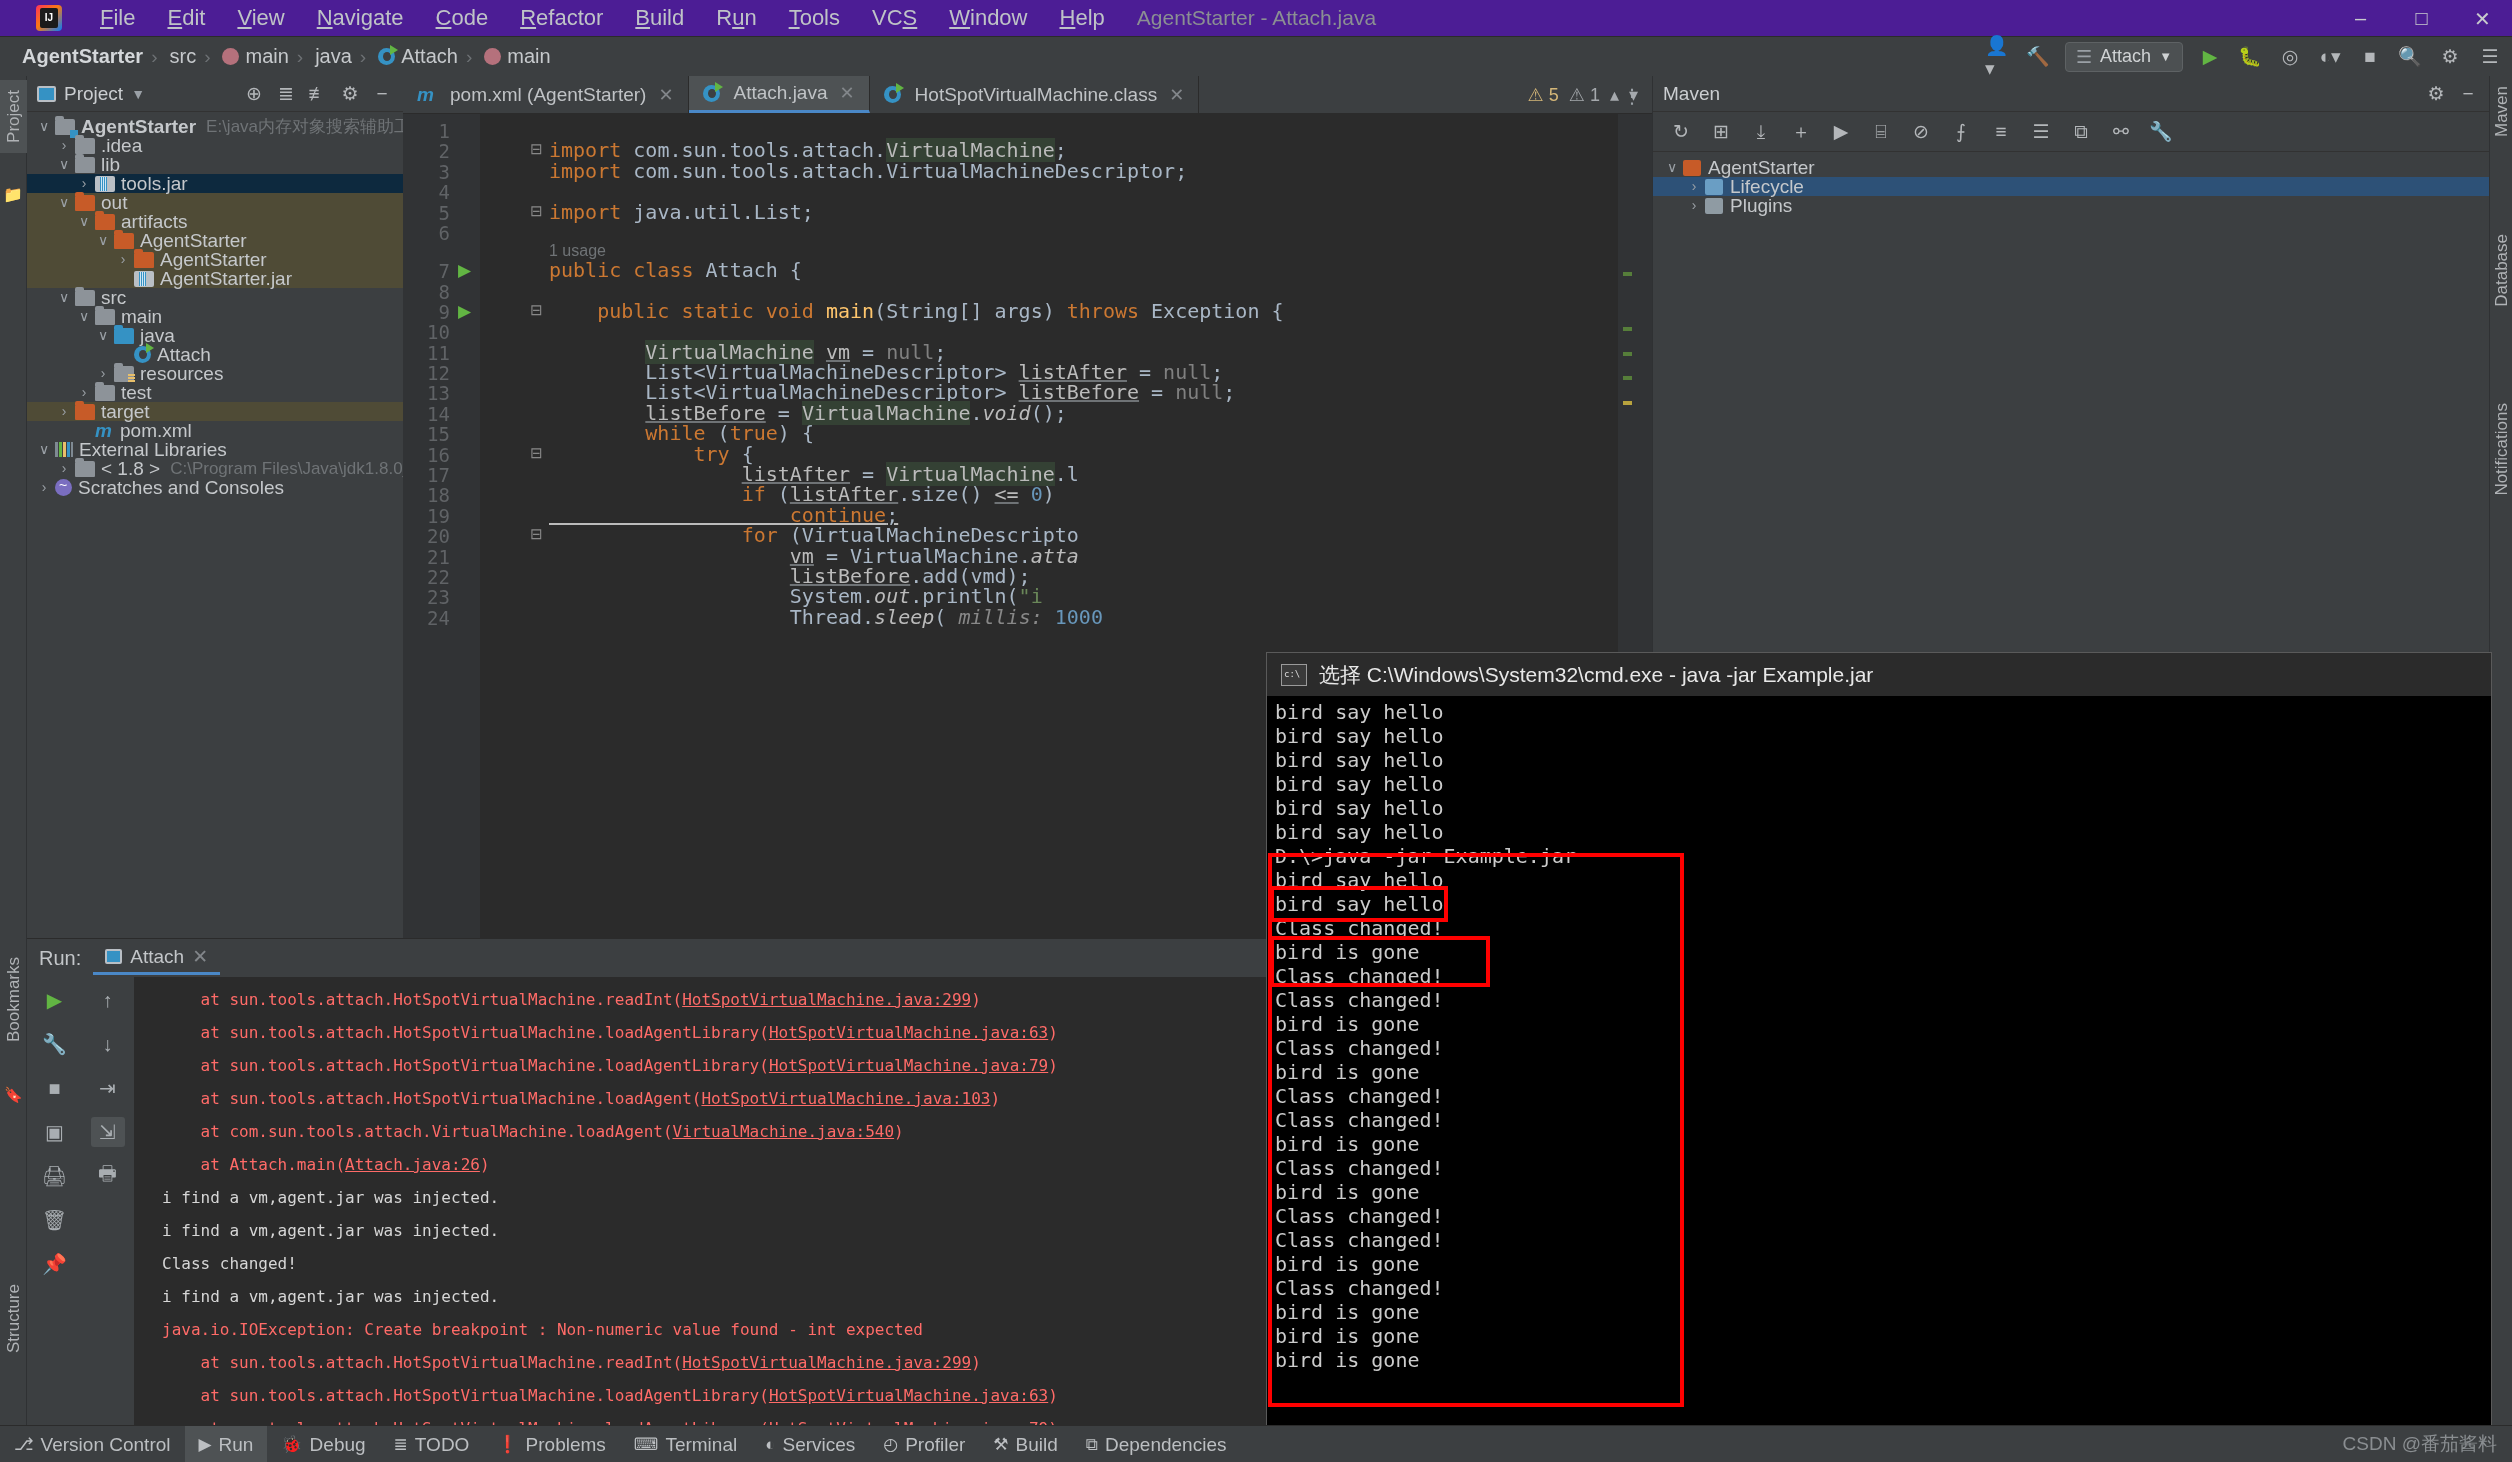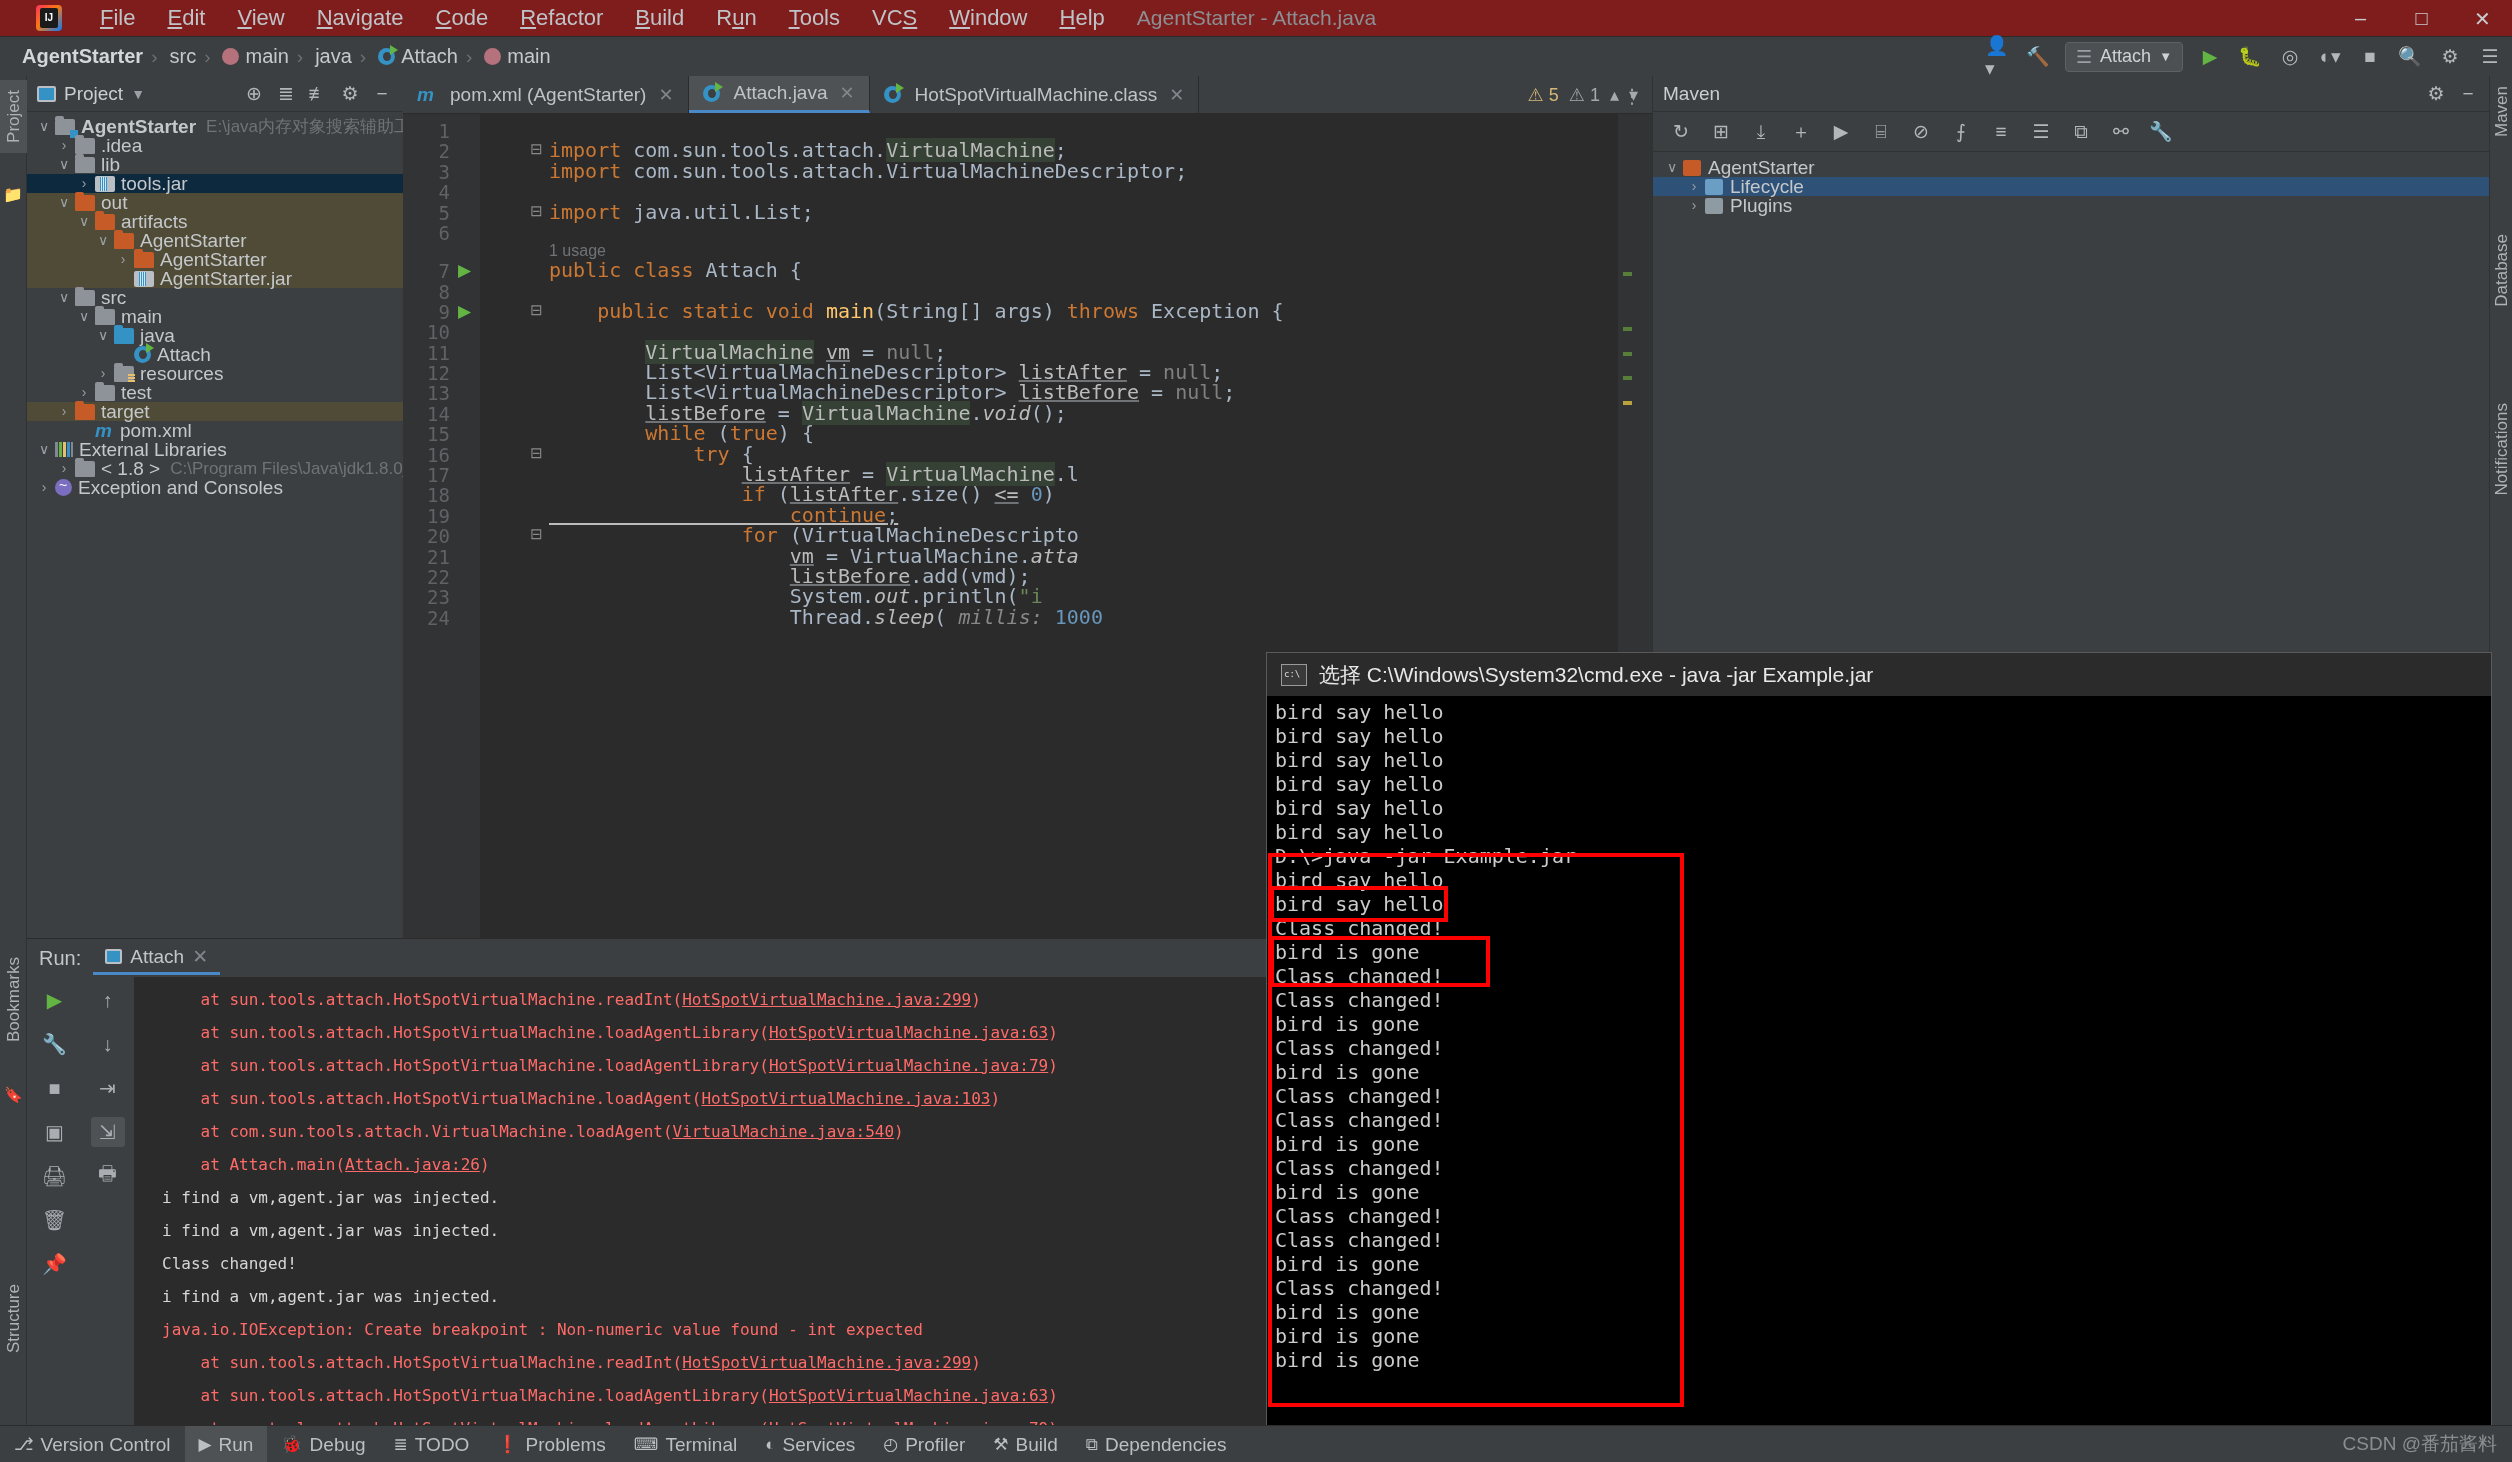--- a/index.html
+++ b/index.html
@@ -8,21 +8,21 @@
     background: #3c3f41;
     font-family: "Liberation Sans", sans-serif;
     overflow: hidden;
     color: #bbbbbb;
   }
   #app { position: relative; width: 2513px; height: 1462px; }
 
   
   .menubar {
     position: absolute; left: 0; top: 0; width: 2513px; height: 37px;
-    background: #7f1d1d; display: flex; align-items: center;
+    background: #4c1d95; display: flex; align-items: center;
     border-bottom: 1px solid #2b2b2b;
   }
   .ij-logo {
     width: 26px; height: 26px; margin-left: 36px; margin-right: 22px;
     border-radius: 4px; position: relative; flex: none;
     background: linear-gradient(135deg,#fe315d 0%,#f97a12 45%,#087cfa 100%);
   }
   .ij-logo::after {
     content: "IJ"; position: absolute; left: 4px; top: 3px;
     width: 18px; height: 20px; background: #1b1b1b; color: #fff;
@@ -481,21 +481,21 @@
           <span style="width: 26px; flex: 0 0 auto;"></span>
           <span class="tw">›</span>
           <span class="ticon folder"></span>
           <span class="tlabel">&lt; 1.8 &gt;</span>
           <span class="tpath">C:\Program Files\Java\jdk1.8.0_202</span>
         </div>
         <div class="tree-row">
           <span style="width: 6px; flex: 0 0 auto;"></span>
           <span class="tw">›</span>
           <span class="scratchico"></span>
-          <span class="tlabel">Exception and Consoles</span>
+          <span class="tlabel">Scratches and Consoles</span>
         </div>
       </div>
   </div>
 
   <div class="editor-area">
     <div class="tabbar" id="editor-tabs">
       <div class="etab">
           <span class="mico">m</span>
           <span>pom.xml (AgentStarter)</span>
           <span class="x">✕</span>

